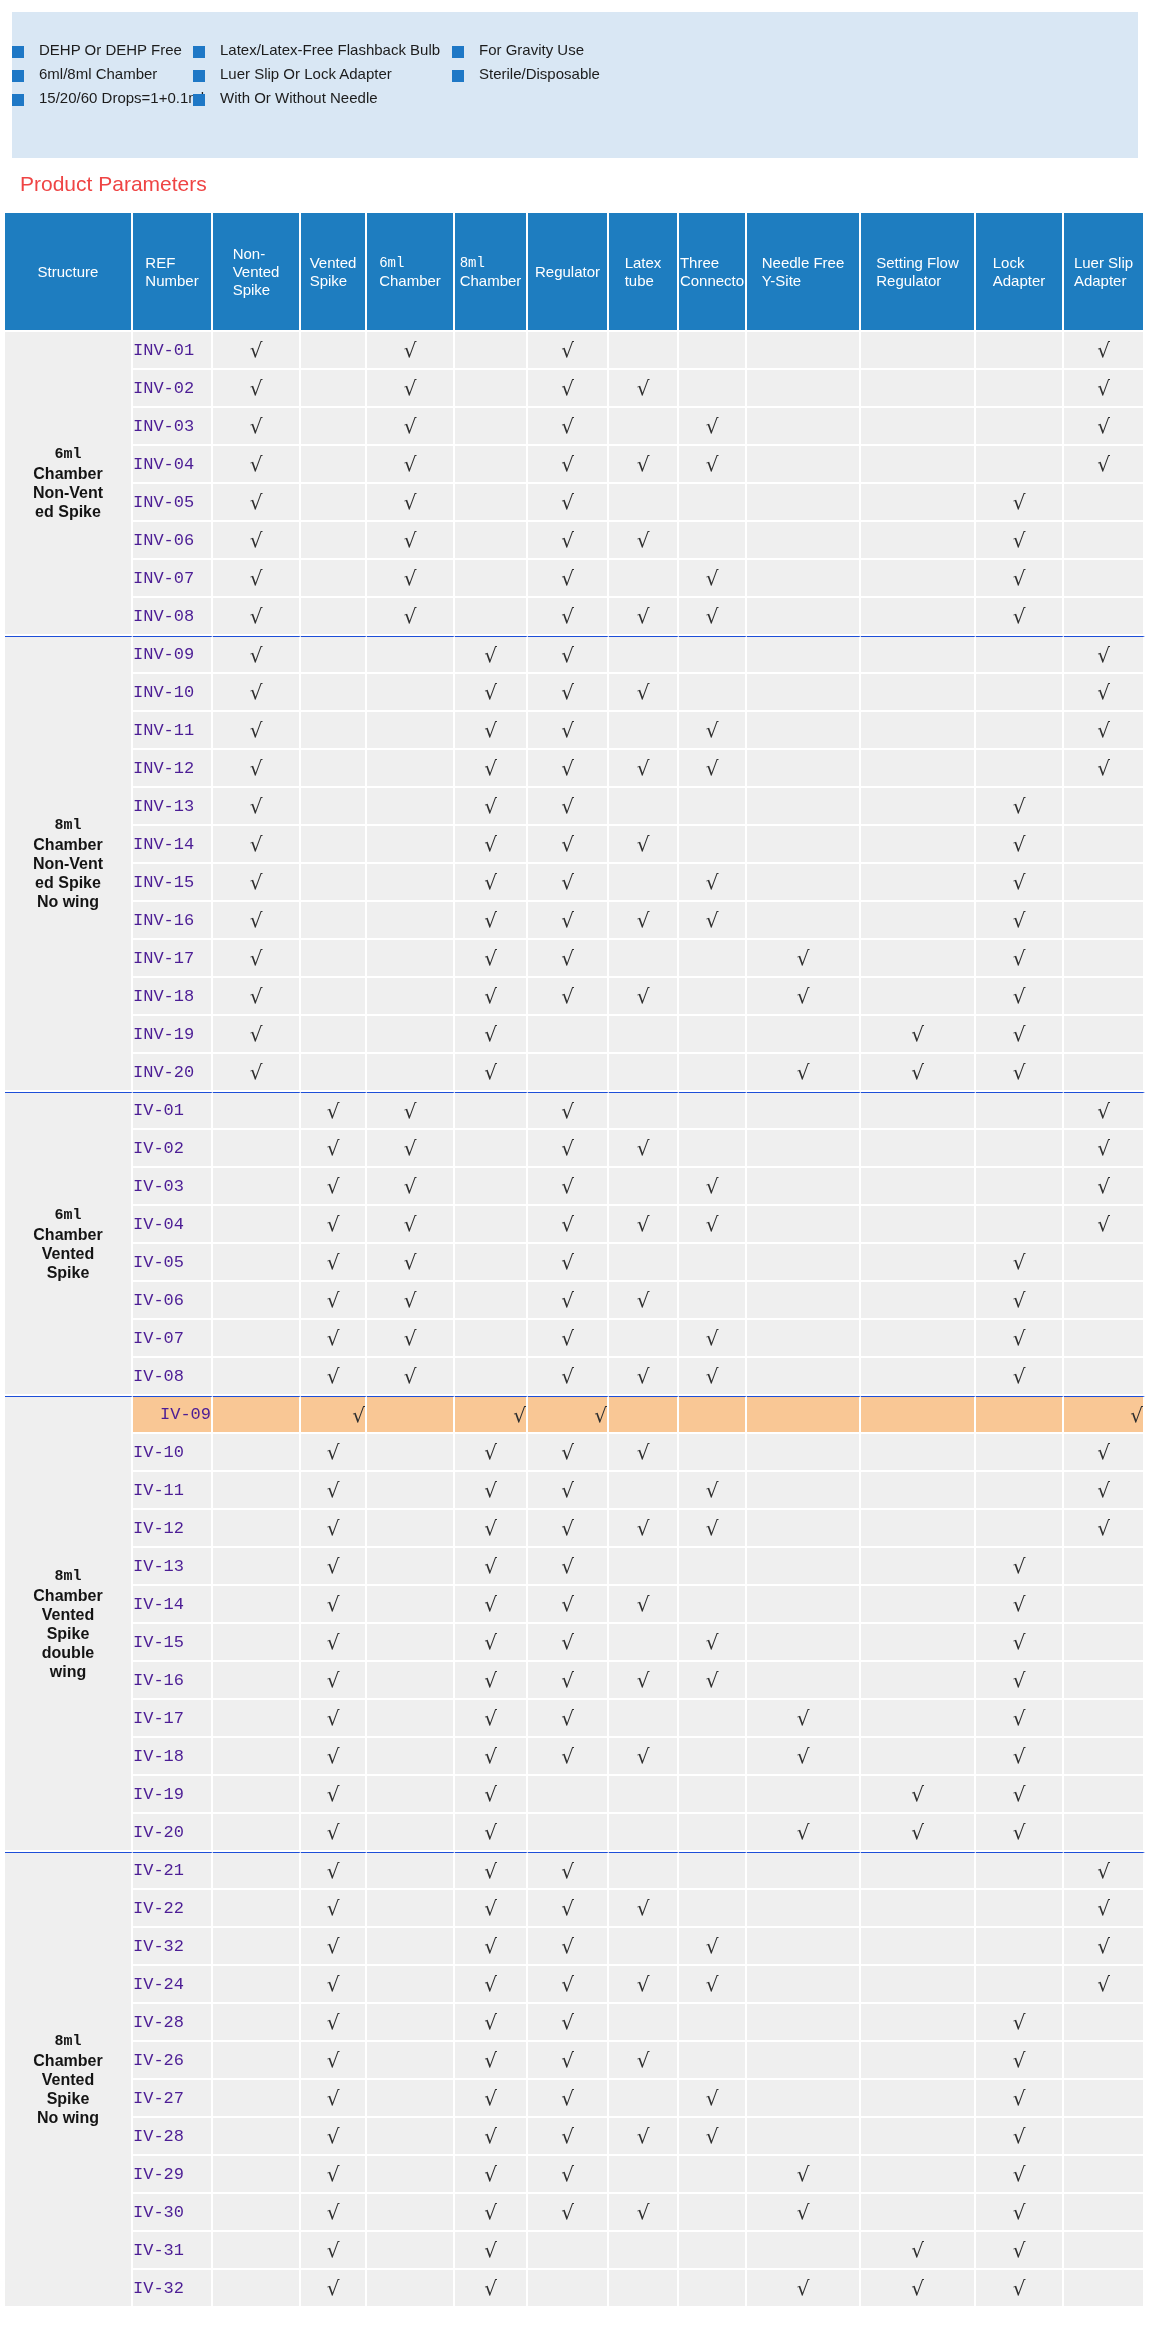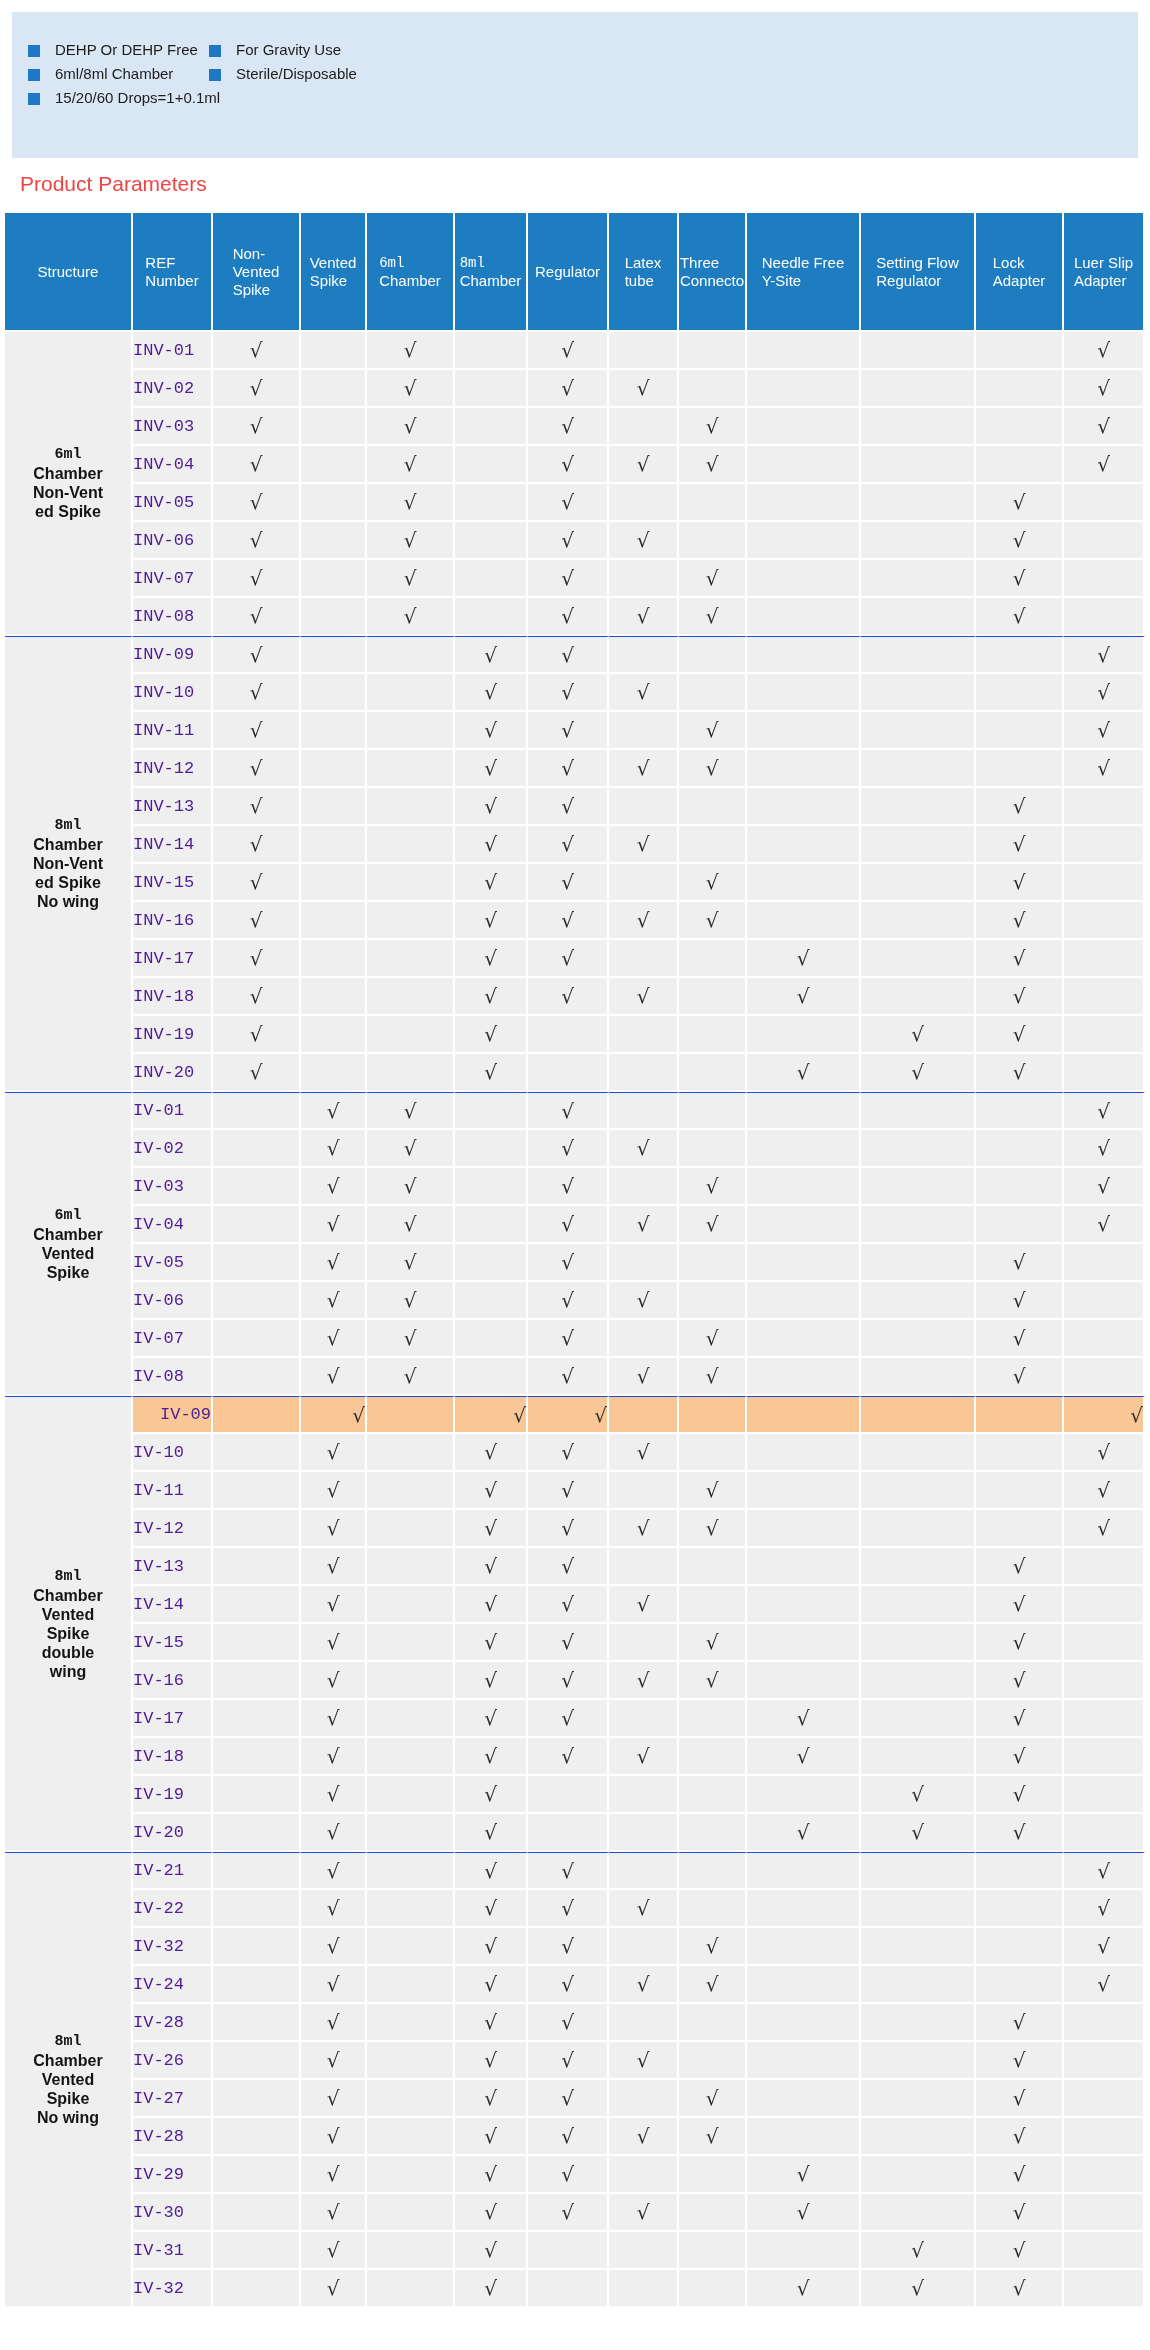--- a/index.html
+++ b/index.html
@@ -28,22 +28,22 @@
   .banner-title{
     position:absolute;left:22px;top:22px;
     font-size:23px;line-height:31px;white-space:pre-wrap;font-weight:400;
   }
   .feature-col{position:absolute;top:30px;}
   .feature-col:nth-of-type(2){left:181px;width:250px;}
   .feature-col:nth-of-type(3){left:440px;width:250px;}
   .feature-col:nth-of-type(4){left:686px;width:255px;}
   .feature-col:nth-of-type(5){left:936px;width:185px;}
   .feature-item{
-    display:flex;align-items:center;margin-bottom:8px;
-    font-size:15px;line-height:16px;color:#1c1c1c;margin-left:16px;
+    display:flex;align-items:flex-end;margin-bottom:8px;
+    font-size:15px;line-height:16px;color:#1c1c1c;
   }
   .bullet-square{
     flex:0 0 12px;width:12px;height:12px;background:var(--bullet-blue);
     margin-right:15px;margin-top:1px;
   }
   
   .section-title{
     position:absolute;left:20px;top:172px;
     font-size:21px;color:#ef4444;font-weight:400;
   }
@@ -113,20 +113,34 @@
         <span>6ml/8ml Chamber</span>
       </div>
       <div class="feature-item">
         <span class="bullet-square"></span>
         <span>15/20/60 Drops=1+0.1ml</span>
       </div>
     </div>
     <div class="feature-col">
       <div class="feature-item">
         <span class="bullet-square"></span>
+        <span>Latex/Latex-Free Flashback Bulb</span>
+      </div>
+      <div class="feature-item">
+        <span class="bullet-square"></span>
+        <span>Luer Slip Or Lock Adapter</span>
+      </div>
+      <div class="feature-item">
+        <span class="bullet-square"></span>
+        <span>With Or Without Needle</span>
+      </div>
+    </div>
+    <div class="feature-col">
+      <div class="feature-item">
+        <span class="bullet-square"></span>
         <span>For Gravity Use</span>
       </div>
       <div class="feature-item">
         <span class="bullet-square"></span>
         <span>Sterile/Disposable</span>
       </div>
     </div>
   </div>
 
 <div class="section-title">Product Parameters</div>

